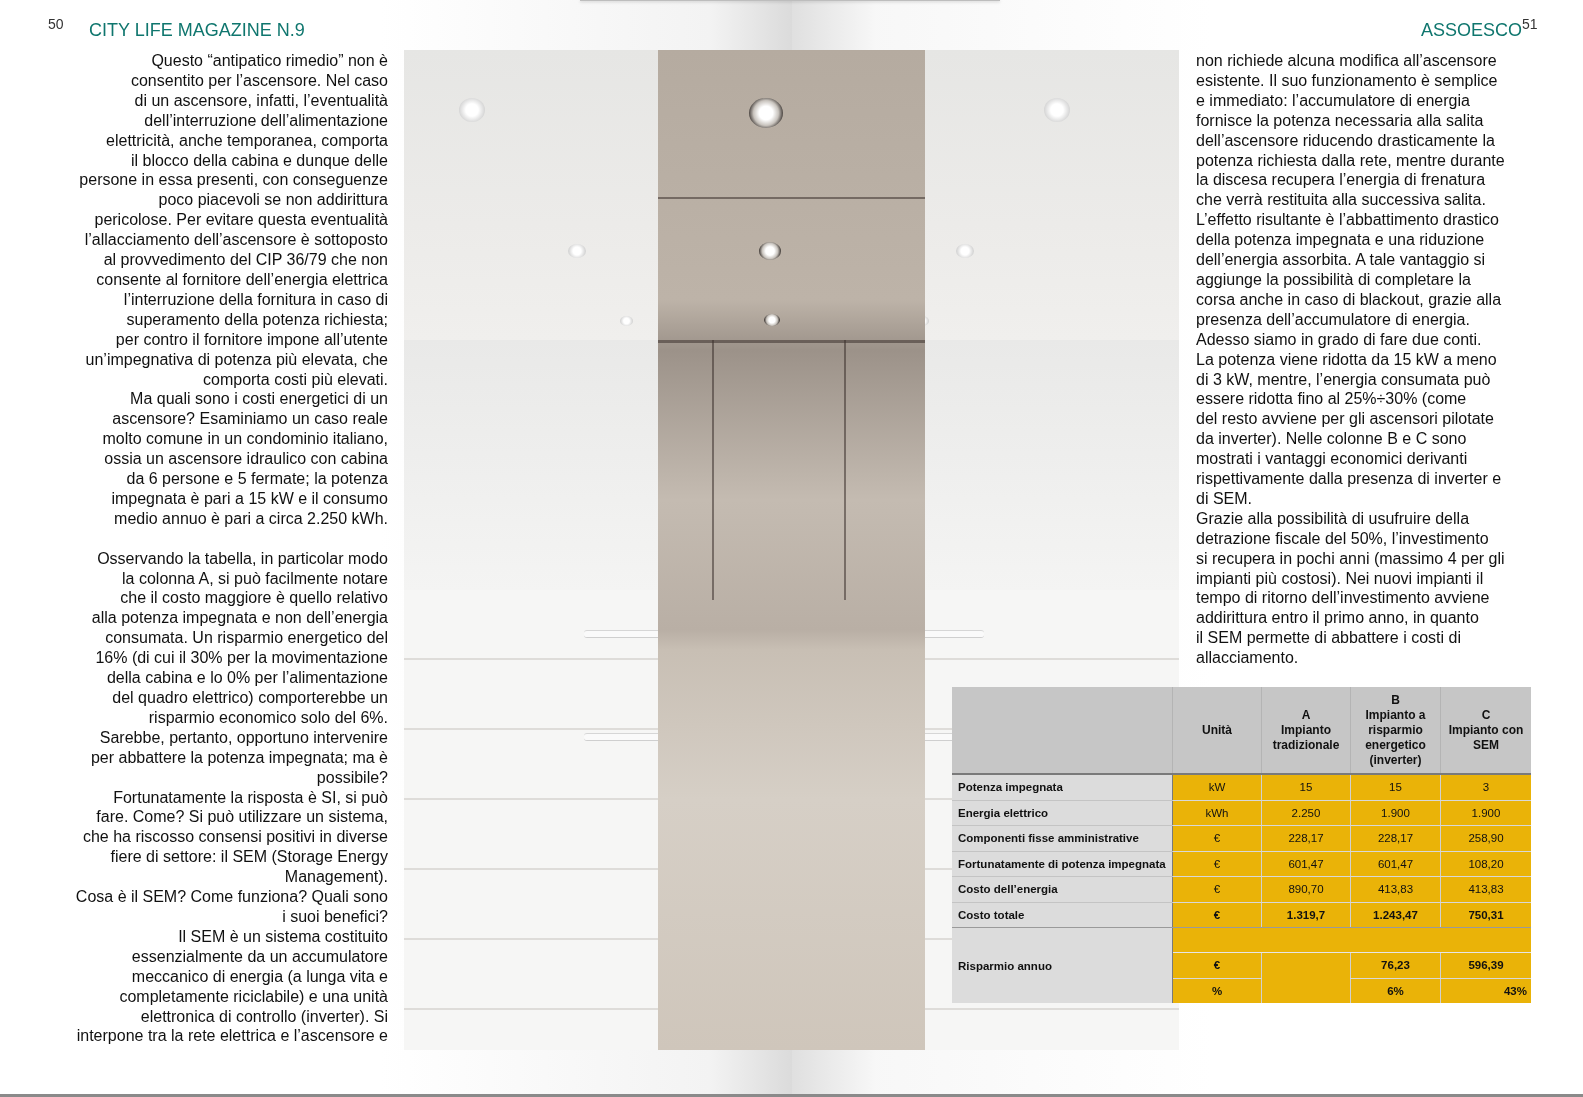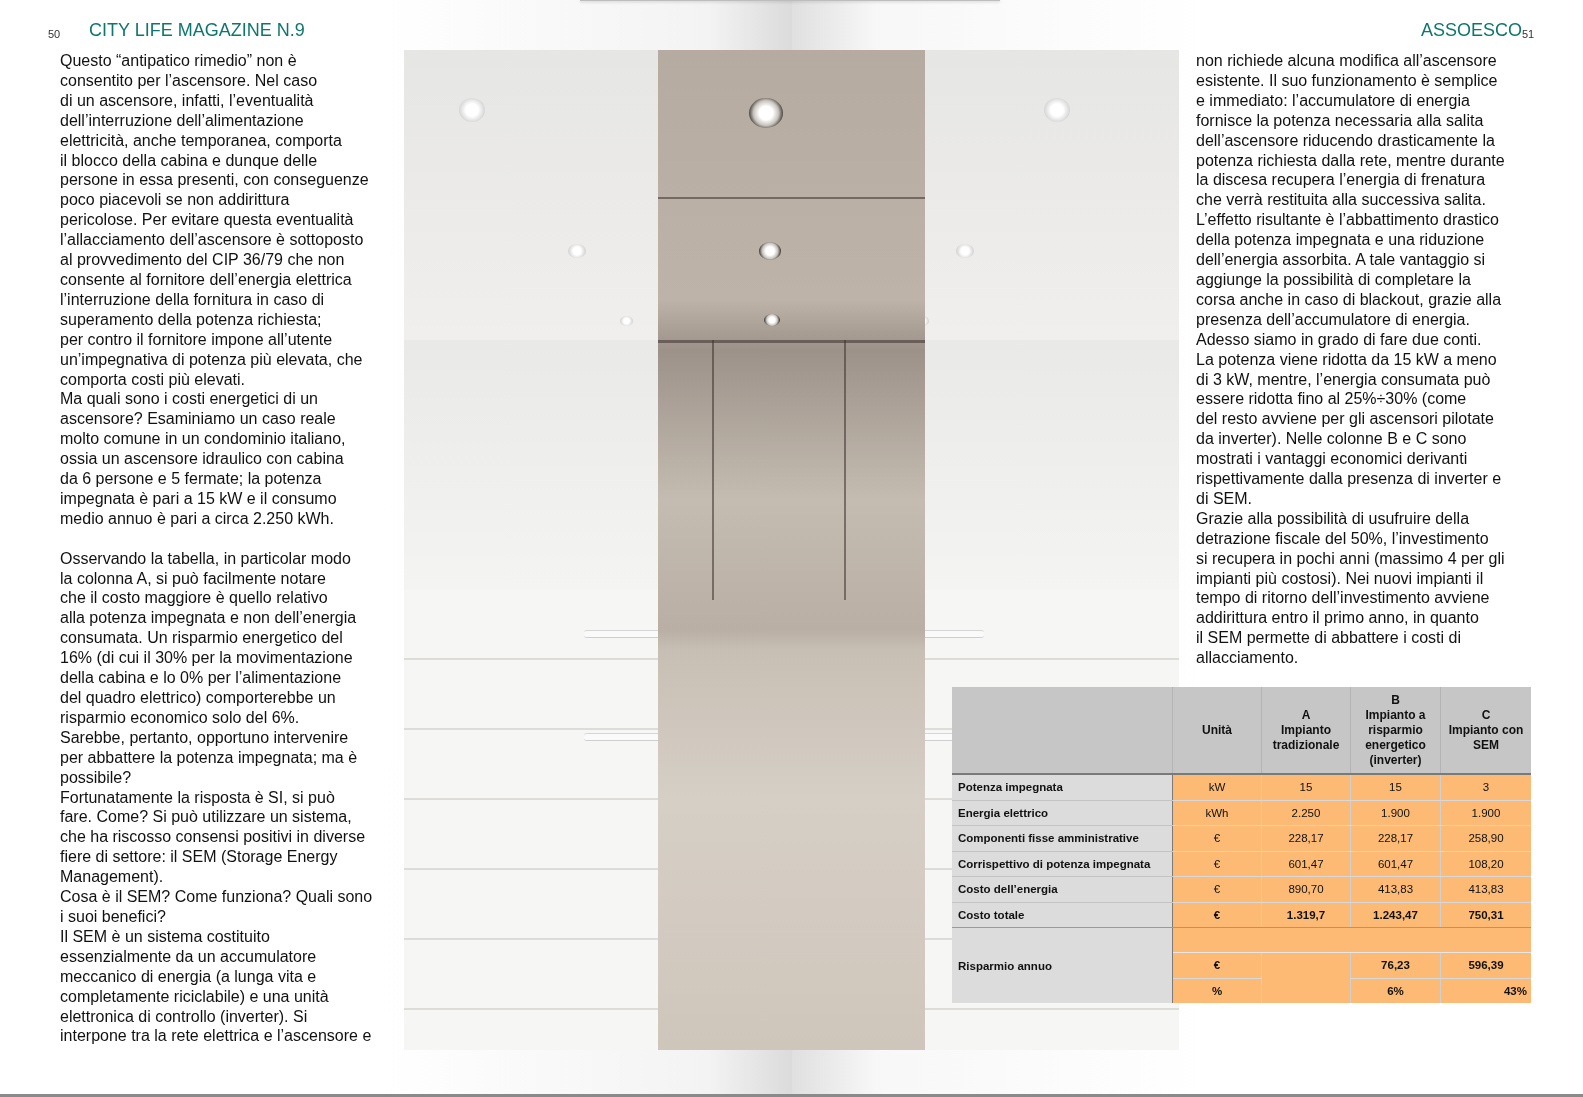--- a/index.html
+++ b/index.html
@@ -12,24 +12,24 @@
   .spread { position: absolute; left: 0; top: 0; width: 1583px; height: 1094px; background: #fff; }
   .bottom-edge { position: absolute; left: 0; top: 1094px; width: 1583px; height: 3px; background: #8a8a8a; }
   .top-shadow { position: absolute; left: 580px; top: 0; width: 420px; height: 1px; background: #bdbdbd; box-shadow: 0 1px 3px rgba(0,0,0,0.25); }
   
   .shade-left { position: absolute; left: 380px; top: 0; width: 412px; height: 1094px;
     background: linear-gradient(to right, rgba(255,255,255,0) 0%, rgba(235,235,235,0.6) 80%, rgba(215,215,215,0.9) 100%); }
   .shade-right { position: absolute; left: 792px; top: 0; width: 420px; height: 1094px;
     background: linear-gradient(to right, rgba(220,220,220,0.9) 0%, rgba(240,240,240,0.5) 20%, rgba(255,255,255,0) 100%); }
 
   .header { position: absolute; top: 20px; font-size: 18px; color: #0f766e; }
-  .pagenum { font-size: 11px; color: #333; position: absolute; top: 28px; }
+  .pagenum { font-size: 14px; color: #333; position: absolute; top: 16px; }
 
   .col-text { position: absolute; font-size: 16px; line-height: 19.9px; color: #111; white-space: pre-line; }
-  .col-left { left: 60px; top: 51px; width: 340px; }
+  .col-left { left: 48px; top: 51px; width: 340px; text-align: right; }
   .col-right { left: 1196px; top: 51px; width: 340px; }
 
   
   .photo { position: absolute; left: 404px; top: 50px; width: 775px; height: 1000px; overflow: hidden; background: #f1f1ef; }
   .photo .ceiling { position: absolute; left: 0; top: 0; width: 775px; height: 290px;
     background: linear-gradient(to bottom, #e6e6e4 0%, #ecebe9 60%, #f0efed 100%); }
   .photo .walls { position: absolute; left: 0; top: 290px; width: 775px; height: 250px;
     background: linear-gradient(to bottom, #e9e9e8, #f4f4f3); }
   .photo .floor { position: absolute; left: 0; top: 540px; width: 775px; height: 460px;
     background: repeating-linear-gradient(to bottom, #f6f6f5 0px, #f6f6f5 68px, #dedcd9 68px, #dedcd9 70px); }
@@ -41,21 +41,21 @@
   .photo .band-light { position: absolute; border-radius: 50%;
     background: radial-gradient(circle, #ffffff 30%, #c8c3bd 55%, #4a4440 75%, #7a726b 100%); }
 
   
   .cost-table { position: absolute; left: 952px; top: 687px; border-collapse: collapse;
     font-family: "Liberation Sans", sans-serif; font-size: 11.5px; color: #111; }
   .cost-table td, .cost-table th { padding: 0 4px; text-align: center; }
   .cost-table thead th { background: #c6c6c6; font-weight: bold; font-size: 12px; line-height: 15px; height: 86px; vertical-align: middle;
     border-left: 1px solid #b4b4b4; border-bottom: 2px solid #7a7a7a; }
   .cost-table thead th.blank { border-left: none; width: 212px; }
-  .cost-table tbody td { height: 24.5px; border-bottom: 1px solid #d8d8d8; border-left: 1px solid #d0d0d0; background: #fdba74; }
+  .cost-table tbody td { height: 24.5px; border-bottom: 1px solid #d8d8d8; border-left: 1px solid #d0d0d0; background: #eab308; }
   .cost-table tbody td.rowlabel { background: #dcdcdc; text-align: left; font-weight: bold; padding-left: 6px; border-left: none; border-right: 1px solid #7a7a7a; border-bottom: 1px solid #c4c4c4; }
   .cost-table tbody tr.last td { border-bottom: 1px solid #9a9a9a; }
   .cost-table tbody tr.total td { font-weight: bold; }
   .cost-table tbody tr.total td.unit { font-weight: bold; }
   .cost-table tbody tr.spacer td { height: 24px; border-left: none; border-bottom: 1px solid #e6e6e6; }
   .cost-table tbody tr.save td { font-weight: bold; }
   .cost-table .w-unit { width: 80px; margin-left: 36px; }
   .cost-table .w-a { width: 80px; }
   .cost-table .w-b { width: 81px; }
   .cost-table .w-c { width: 82px; }
@@ -214,21 +214,21 @@
         <td>1.900</td>
       </tr>
       <tr>
         <td class="rowlabel">Componenti fisse amministrative</td>
         <td class="unit">€</td>
         <td>228,17</td>
         <td>228,17</td>
         <td>258,90</td>
       </tr>
       <tr>
-        <td class="rowlabel">Corrispettivo di potenza impegnata</td>
+        <td class="rowlabel">Fortunatamente di potenza impegnata</td>
         <td class="unit">€</td>
         <td>601,47</td>
         <td>601,47</td>
         <td>108,20</td>
       </tr>
       <tr>
         <td class="rowlabel">Costo dell’energia</td>
         <td class="unit">€</td>
         <td>890,70</td>
         <td>413,83</td>

